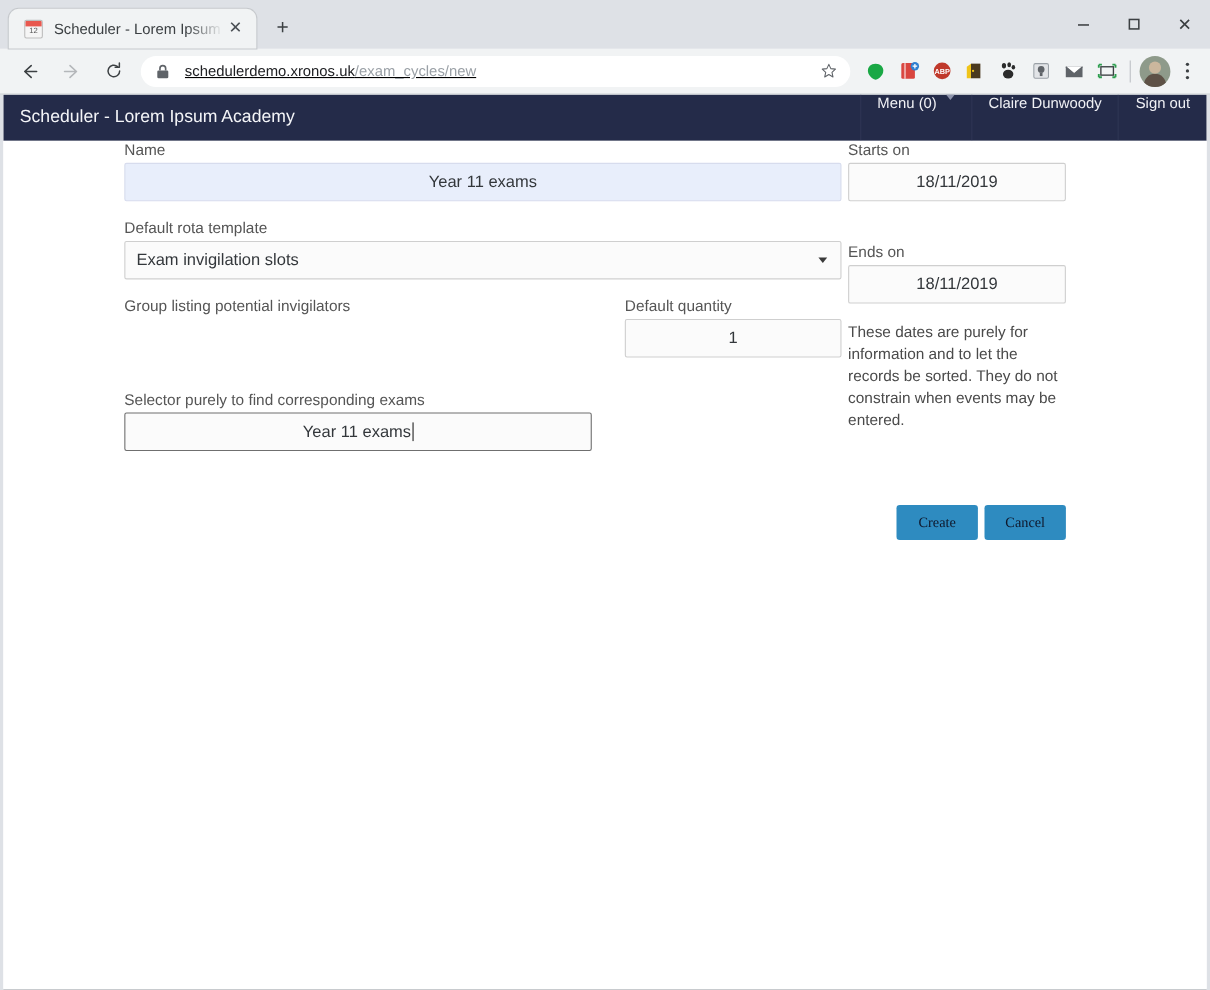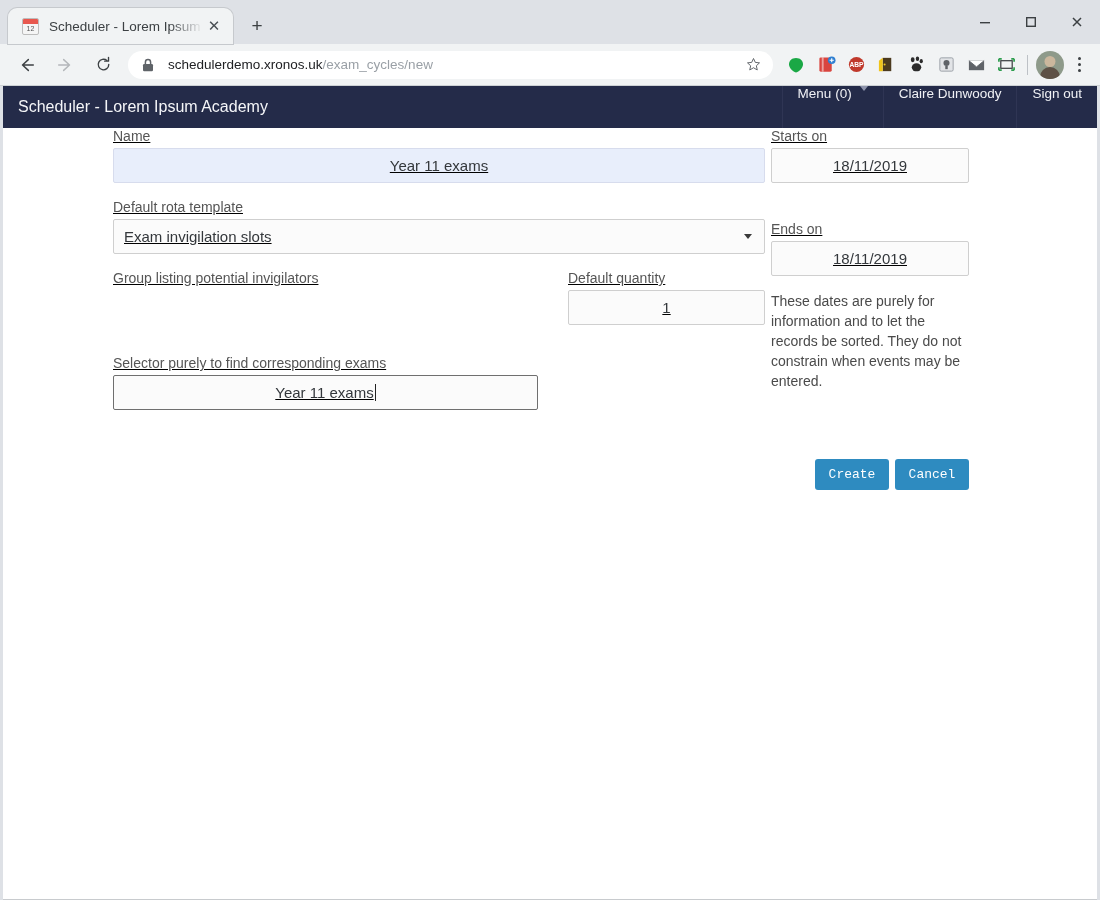--- a/index.html
+++ b/index.html
@@ -131,20 +131,21 @@
   #omnibox {
     flex: 1 1 auto;
     height: 28px;
     margin: 0 8px 0 6px;
     background: #ffffff;
     border-radius: 14px;
     display: flex;
     align-items: center;
     padding: 0 8px 0 14px;
     overflow: hidden;
+    text-decoration: underline;
   }
   #lock-icon { flex: 0 0 16px; margin-right: 10px; display:flex; align-items:center;}
   #omnibox-url {
     flex: 1 1 auto;
     font-size: 13.5px;
     color: #9aa0a6;
     white-space: nowrap;
     overflow: hidden;
   }
   #omnibox-url .host { color: #202124; }
@@ -257,21 +258,21 @@
     color: #1b1b1b;
     margin: 24px 0 14px 110px;
     letter-spacing: -0.3px;
   }
 
   #form-area {
     position: relative;
     padding-left: 110px;
     padding-right: 110px;
   }
-  .field { margin-bottom: 16px; text-decoration: underline; }
+  .field { margin-bottom: 16px; }
   .field-label {
     font-size: 14px;
     color: #555555;
     margin-bottom: 4px;
     display: block;
   }
   .ctl {
     height: 35px;
     border: 1px solid #cfcfcf;
     background: #fbfbfb;
@@ -327,27 +328,27 @@
     margin-top: 14px;
   }
   #action-buttons {
     display: flex;
     justify-content: flex-end;
     gap: 6px;
     margin-top: 68px;
   }
   .btn {
     background: #2e8bc0;
-    color: #ffffff;
+    color: #0f172a;
     border: none;
     border-radius: 3px;
     font-size: 13px;
     padding: 8px 3px;
     cursor: pointer;
-    font-family: Liberation Mono, monospace;
+    font-family: Liberation Serif, serif;
     min-width: 74px;
   }
   .row-two { display: flex; gap: 30px; }
 </style>
 </head>
 <body>
 
 <div id="browser-window">
 
   <div id="tab-strip">

